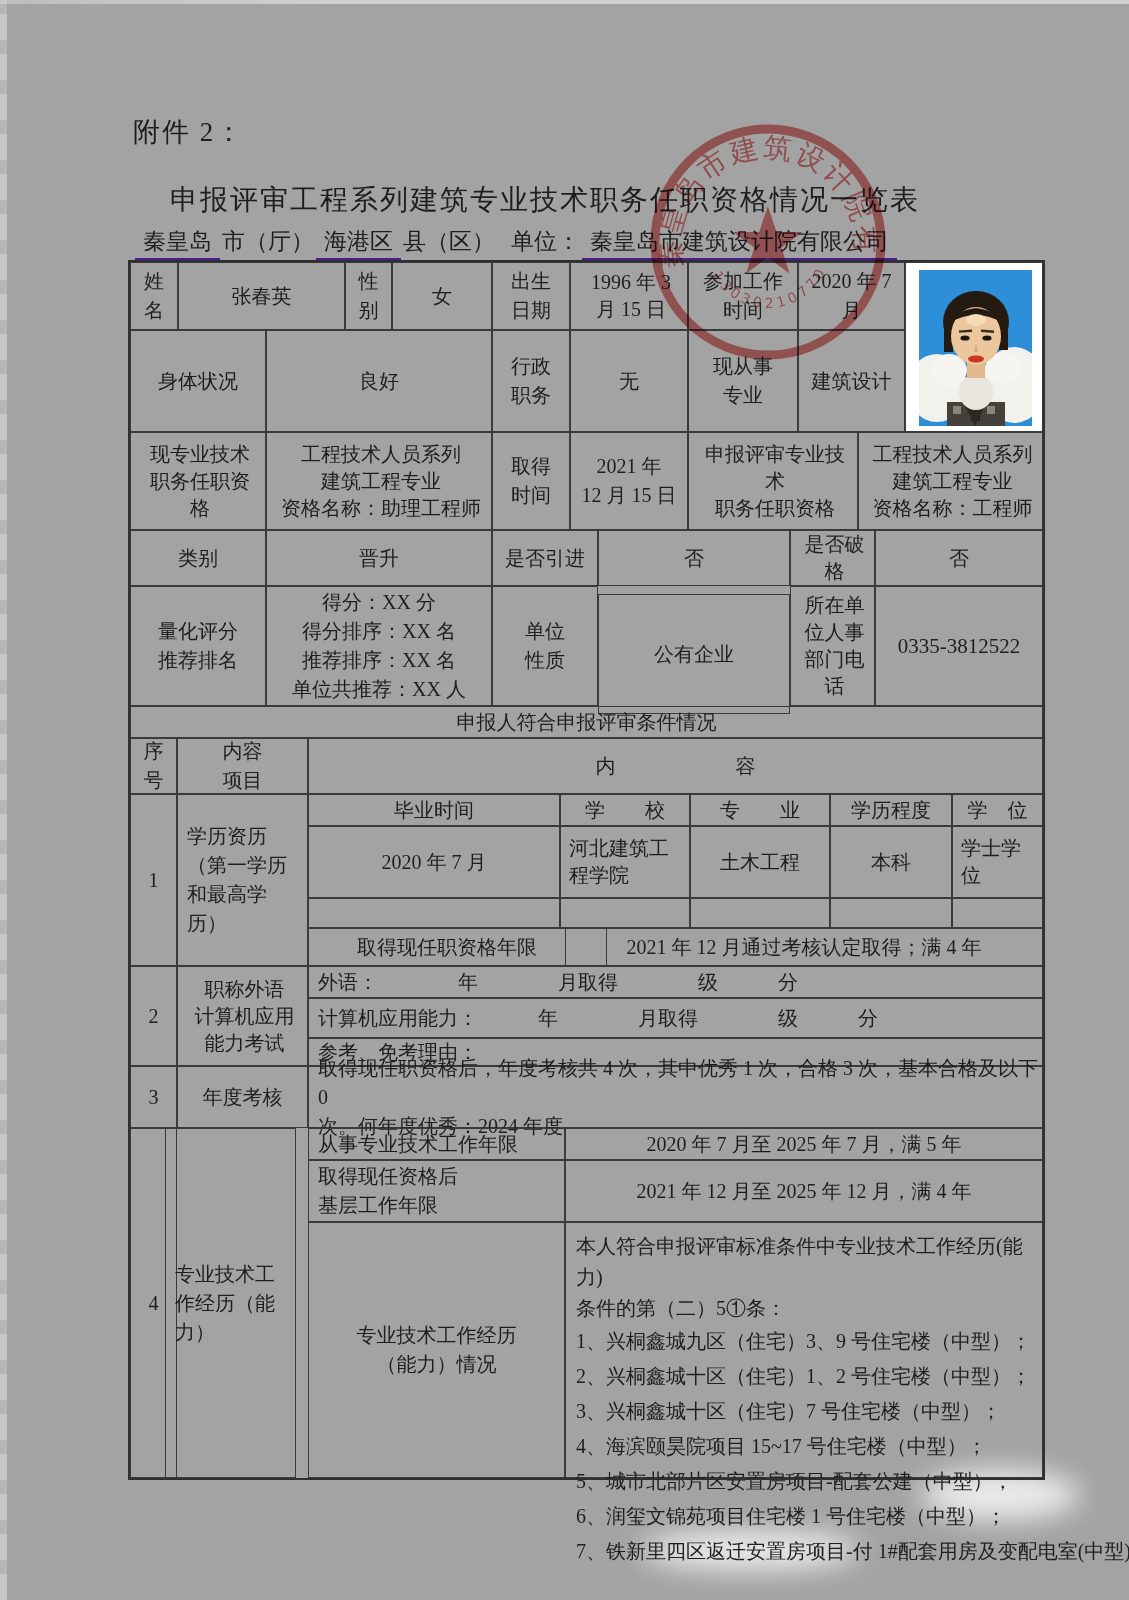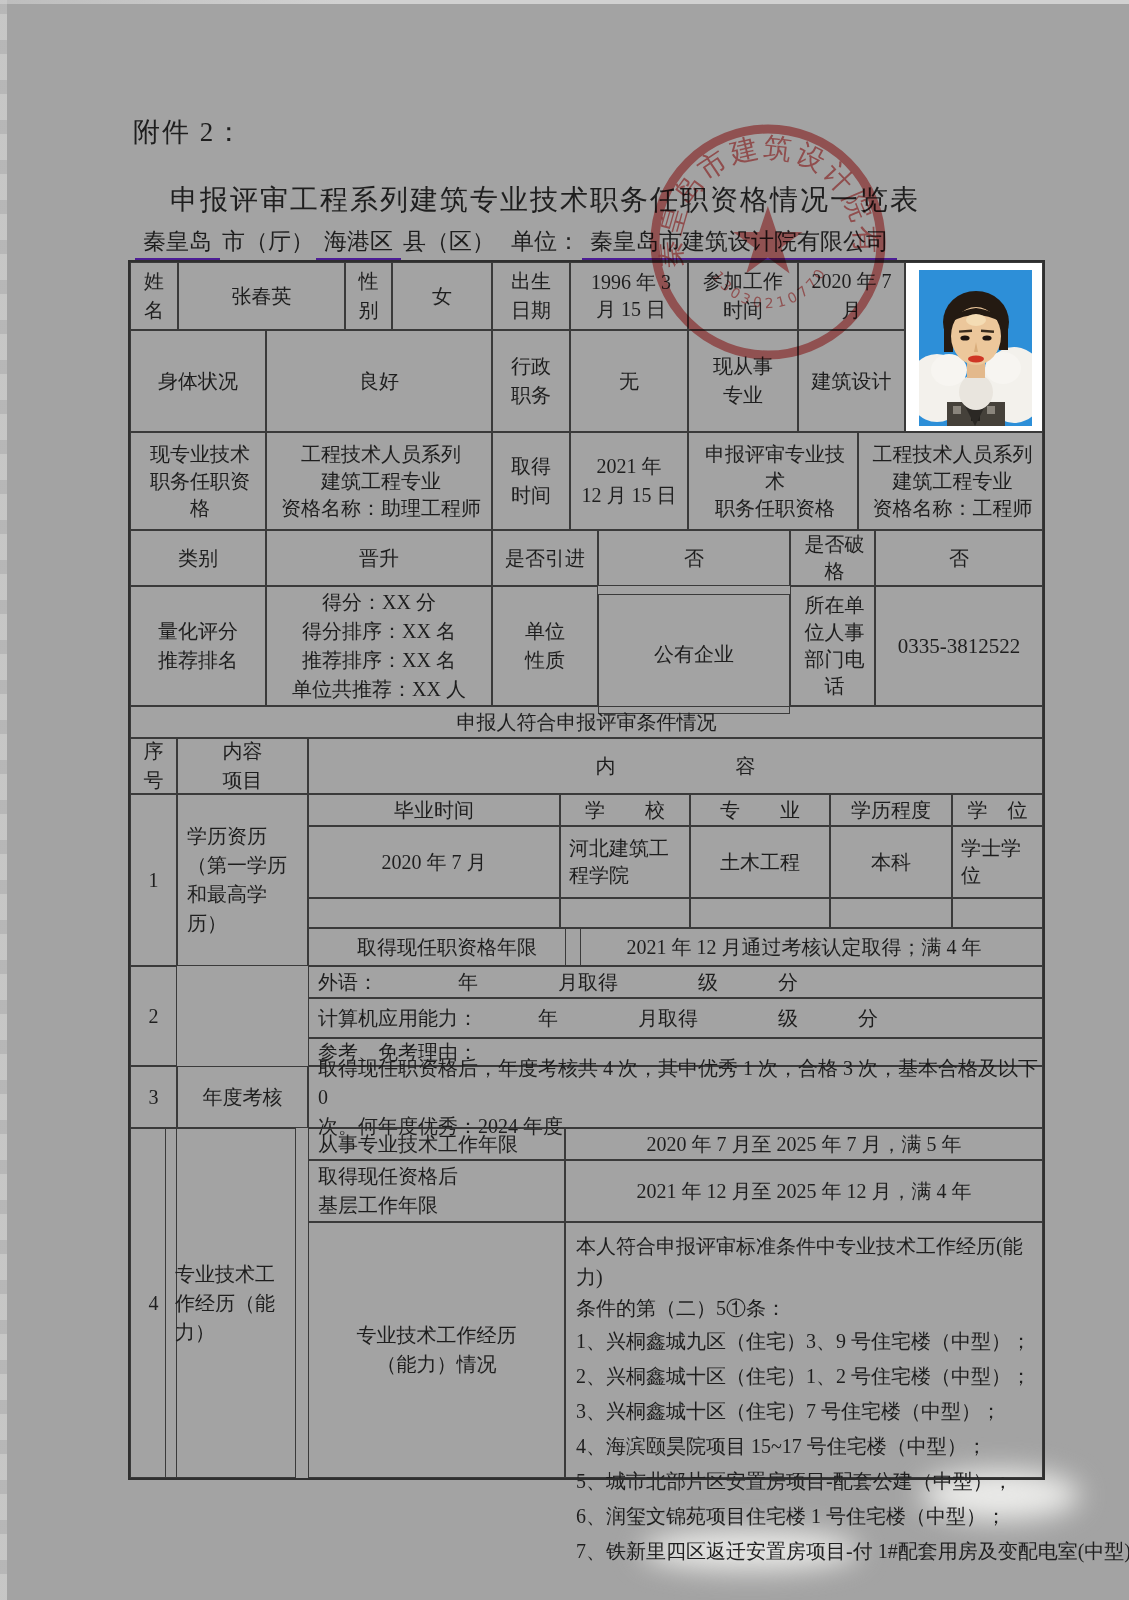--- a/index.html
+++ b/index.html
@@ -178,24 +178,27 @@
     <div class="cell" style="left:700px;top:564px;width:122px;height:72px;">本科</div>
     <div class="cell lft tight" style="left:822px;top:564px;width:91px;height:72px;">学士学
 位</div>
 
     <div class="cell" style="left:178px;top:636px;width:252px;height:30px;"></div>
     <div class="cell" style="left:430px;top:636px;width:130px;height:30px;"></div>
     <div class="cell" style="left:560px;top:636px;width:140px;height:30px;"></div>
     <div class="cell" style="left:700px;top:636px;width:122px;height:30px;"></div>
     <div class="cell" style="left:822px;top:636px;width:91px;height:30px;"></div>
 
-    <div class="cell lft" style="left:178px;top:666px;width:273px;height:38px;padding-left:48px;">取得现任职资格年限</div>
+    <div class="cell lft" style="left:178px;top:666px;width:299px;height:38px;padding-left:48px;">取得现任职资格年限</div>
     <div class="cell" style="left:435px;top:666px;width:478px;height:38px;">2021 年 12 月通过考核认定取得；满 4 年</div>
 
     <div class="cell" style="left:0;top:704px;width:47px;height:100px;">2</div>
+    <div class="cell tight" style="left:47px;top:704px;width:131px;height:100px;">职称外语
+计算机应用
+能力考试</div>
     <div class="cell lft" style="left:178px;top:704px;width:735px;height:32px;">外语：　　　　年　　　　月取得　　　　级　　　分</div>
     <div class="cell lft" style="left:178px;top:736px;width:735px;height:40px;">计算机应用能力：　　　年　　　　月取得　　　　级　　　分</div>
     <div class="cell lft" style="left:178px;top:776px;width:735px;height:28px;">参考、免考理由：</div>
 
     <div class="cell" style="left:0;top:804px;width:47px;height:62px;">3</div>
     <div class="cell" style="left:47px;top:804px;width:131px;height:62px;text-align:right;">年度考核</div>
     <div class="cell lft" style="left:178px;top:804px;width:735px;height:62px;">取得现任职资格后，年度考核共 4 次，其中优秀 1 次，合格 3 次，基本合格及以下 0
 次。何年度优秀：2024 年度</div>
 
     <div class="cell" style="left:0;top:866px;width:47px;height:350px;">4</div>

